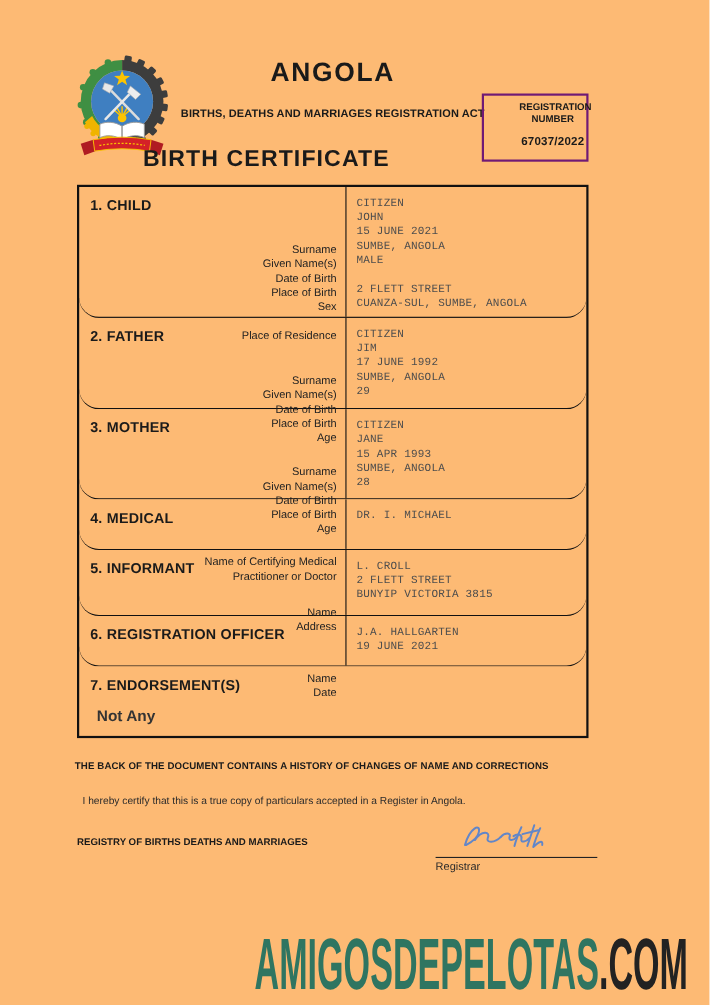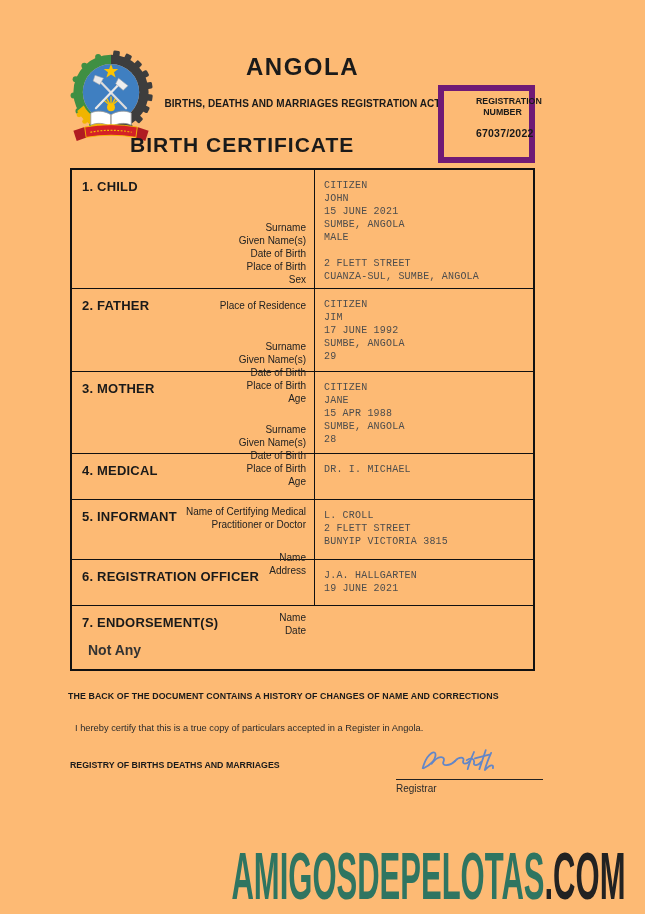--- a/index.html
+++ b/index.html
@@ -8,29 +8,29 @@
 
   
   .emblem{position:absolute;left:64px;top:44px;width:94px;height:104px;}
   .title-block{position:absolute;left:130px;top:0;width:345px;}
   .country{position:absolute;left:0;top:53px;width:100%;text-align:center;
            font-size:24px;font-weight:bold;letter-spacing:1.5px;white-space:nowrap;}
   .act{position:absolute;left:0;top:98px;width:100%;text-align:center;
        font-size:10px;font-weight:bold;white-space:nowrap;letter-spacing:0.1px;}
   .doc-title{position:absolute;left:0;top:133px;width:100%;text-align:left;
              font-size:21px;font-weight:bold;letter-spacing:1px;white-space:nowrap;}
-  .regbox{position:absolute;left:438px;top:85px;width:97px;height:78px;
-          border:6px solid #701a75;box-sizing:border-box;text-align:center;padding-left:32px;}
+  .regbox{position:absolute;left:438px;top:85px;width:97px;height:62px;
+          border:2px solid #701a75;box-sizing:border-box;text-align:center;padding-left:32px;}
   .regbox .lbl{margin-top:5px;font-size:8.8px;font-weight:bold;line-height:11px;}
   .regbox .num{margin-top:9px;font-size:10.5px;font-weight:bold;letter-spacing:0.2px;}
 
   
   .cert-table{position:absolute;left:70px;top:168px;width:465px;height:503px;
               border:2px solid #111;box-sizing:border-box;}
-  .trow{position:relative;display:flex;box-sizing:border-box;border-bottom:1px solid #111;}
+  .trow{position:relative;display:flex;box-sizing:border-box;border-bottom:1px solid #111;border-radius:18px;}
   .trow.last{border-bottom:none;}
   .r1{height:119px}.r2{height:83px}.r3{height:82px}.r4{height:46px}
   .r5{height:60px}.r6{height:46px}.r7{height:63px}
   .cell-left{width:242px;position:relative;box-sizing:border-box;padding-top:9px;}
   .sec-title{position:absolute;left:10px;top:9px;font-size:13px;font-weight:bold;
              letter-spacing:0.2px;white-space:nowrap;}
   .labels{text-align:right;padding-right:8px;font-size:10px;line-height:13px;color:#222;margin-top:42px;}
   .ln{min-height:13px;}
   .cell-right{flex:1;border-left:1px solid #111;box-sizing:border-box;
               padding:9px 4px 0 9px;font-family:"Liberation Mono",monospace;
@@ -214,21 +214,21 @@
           <div class="ln">Surname</div>
           <div class="ln">Given Name(s)</div>
           <div class="ln">Date of Birth</div>
           <div class="ln">Place of Birth</div>
           <div class="ln">Age</div>
         </div>
       </div>
       <div class="cell-right">
         <div class="ln">CITIZEN</div>
         <div class="ln">JANE</div>
-        <div class="ln">15 APR 1988</div>
+        <div class="ln">15 APR 1993</div>
         <div class="ln">SUMBE, ANGOLA</div>
         <div class="ln">28</div>
       </div>
     </div>
 
     <div class="trow r4">
       <div class="cell-left">
         <div class="sec-title">4. MEDICAL</div>
         <div class="labels">
           <div class="ln">Name of Certifying Medical</div>

